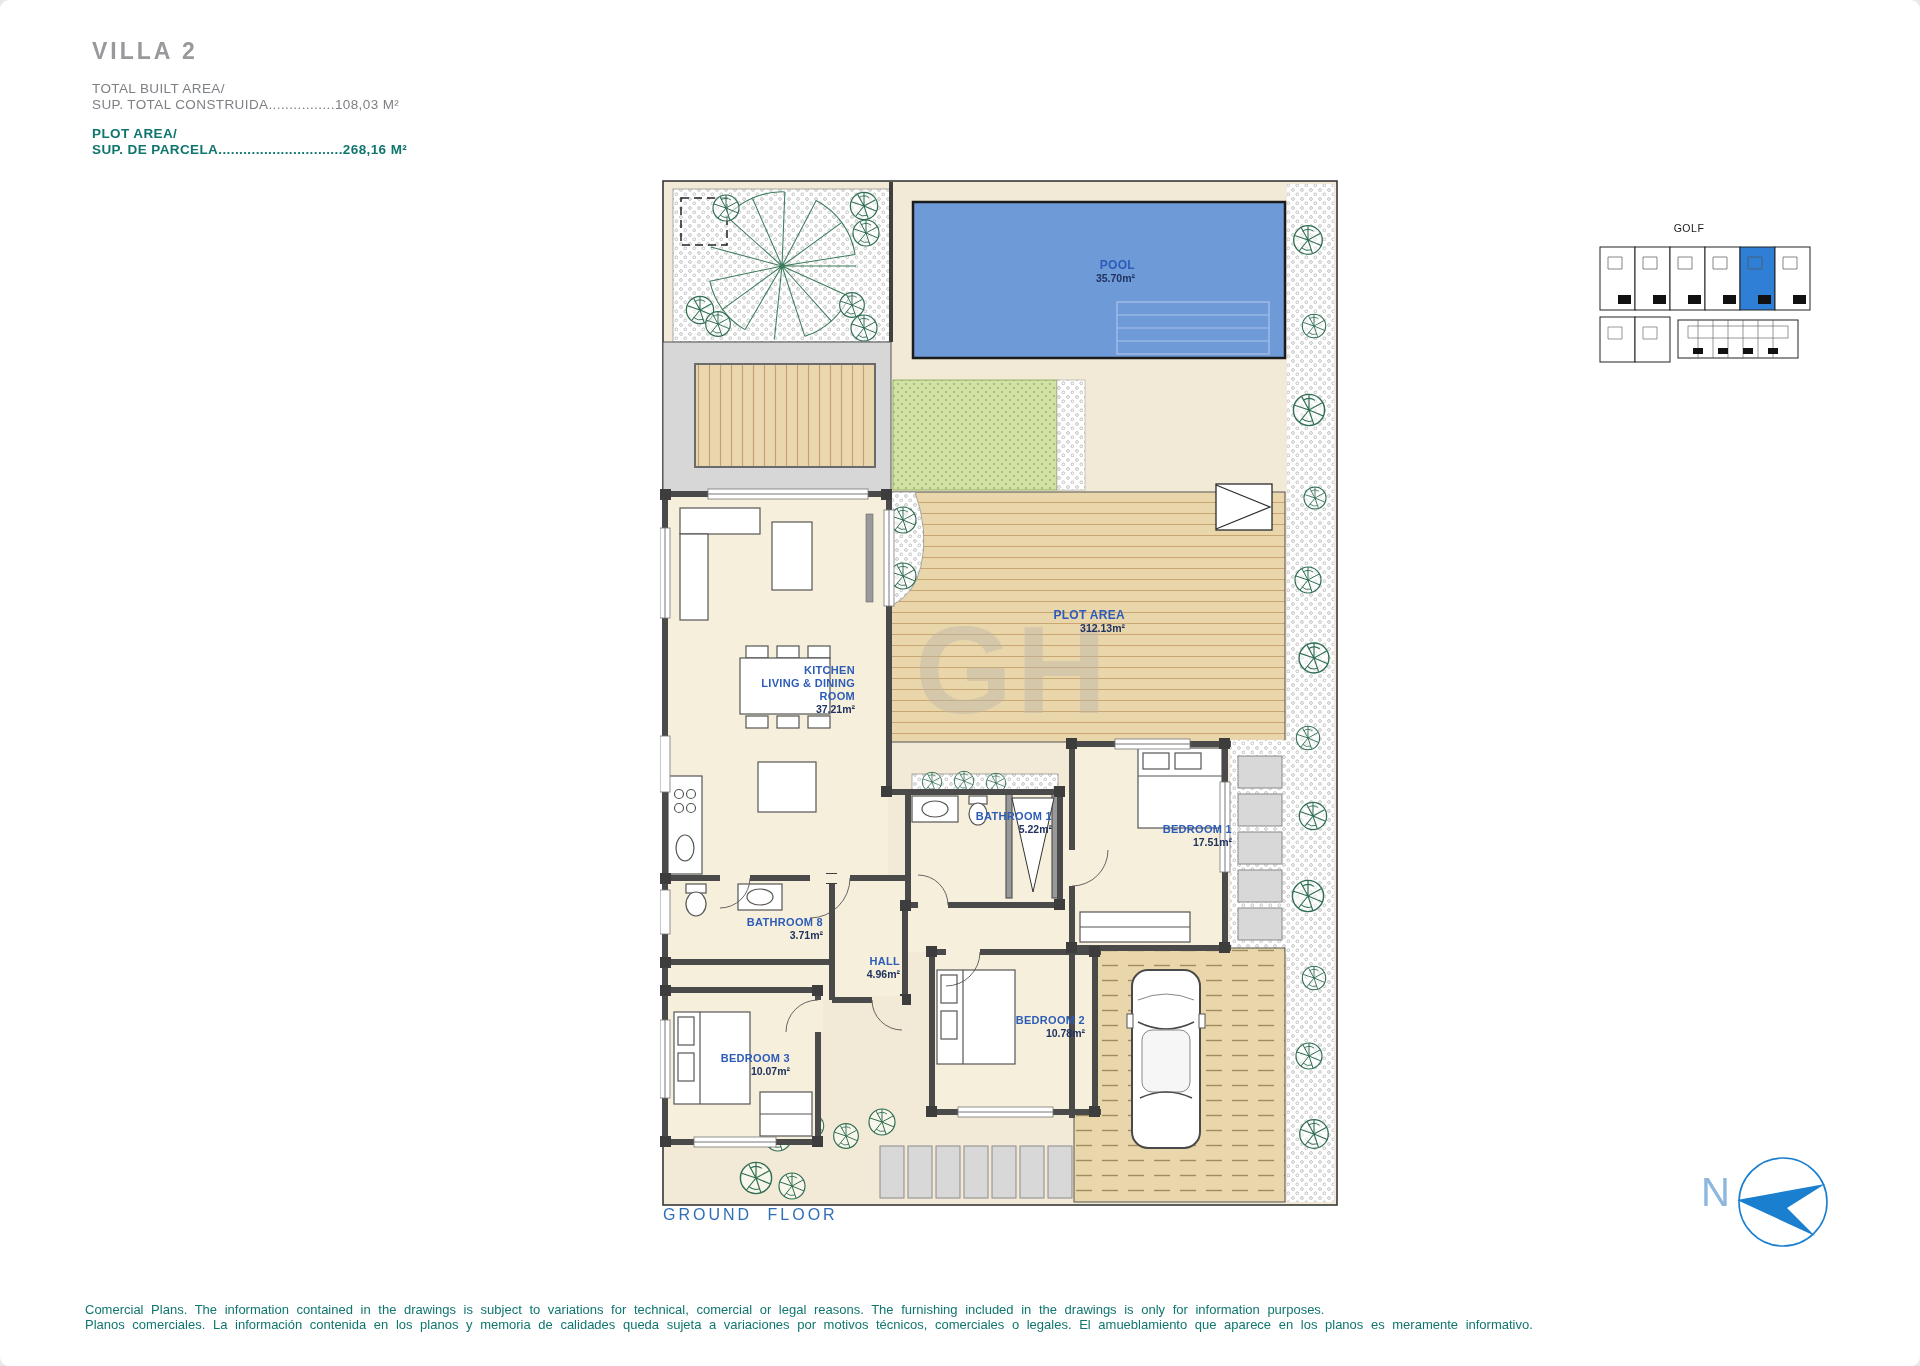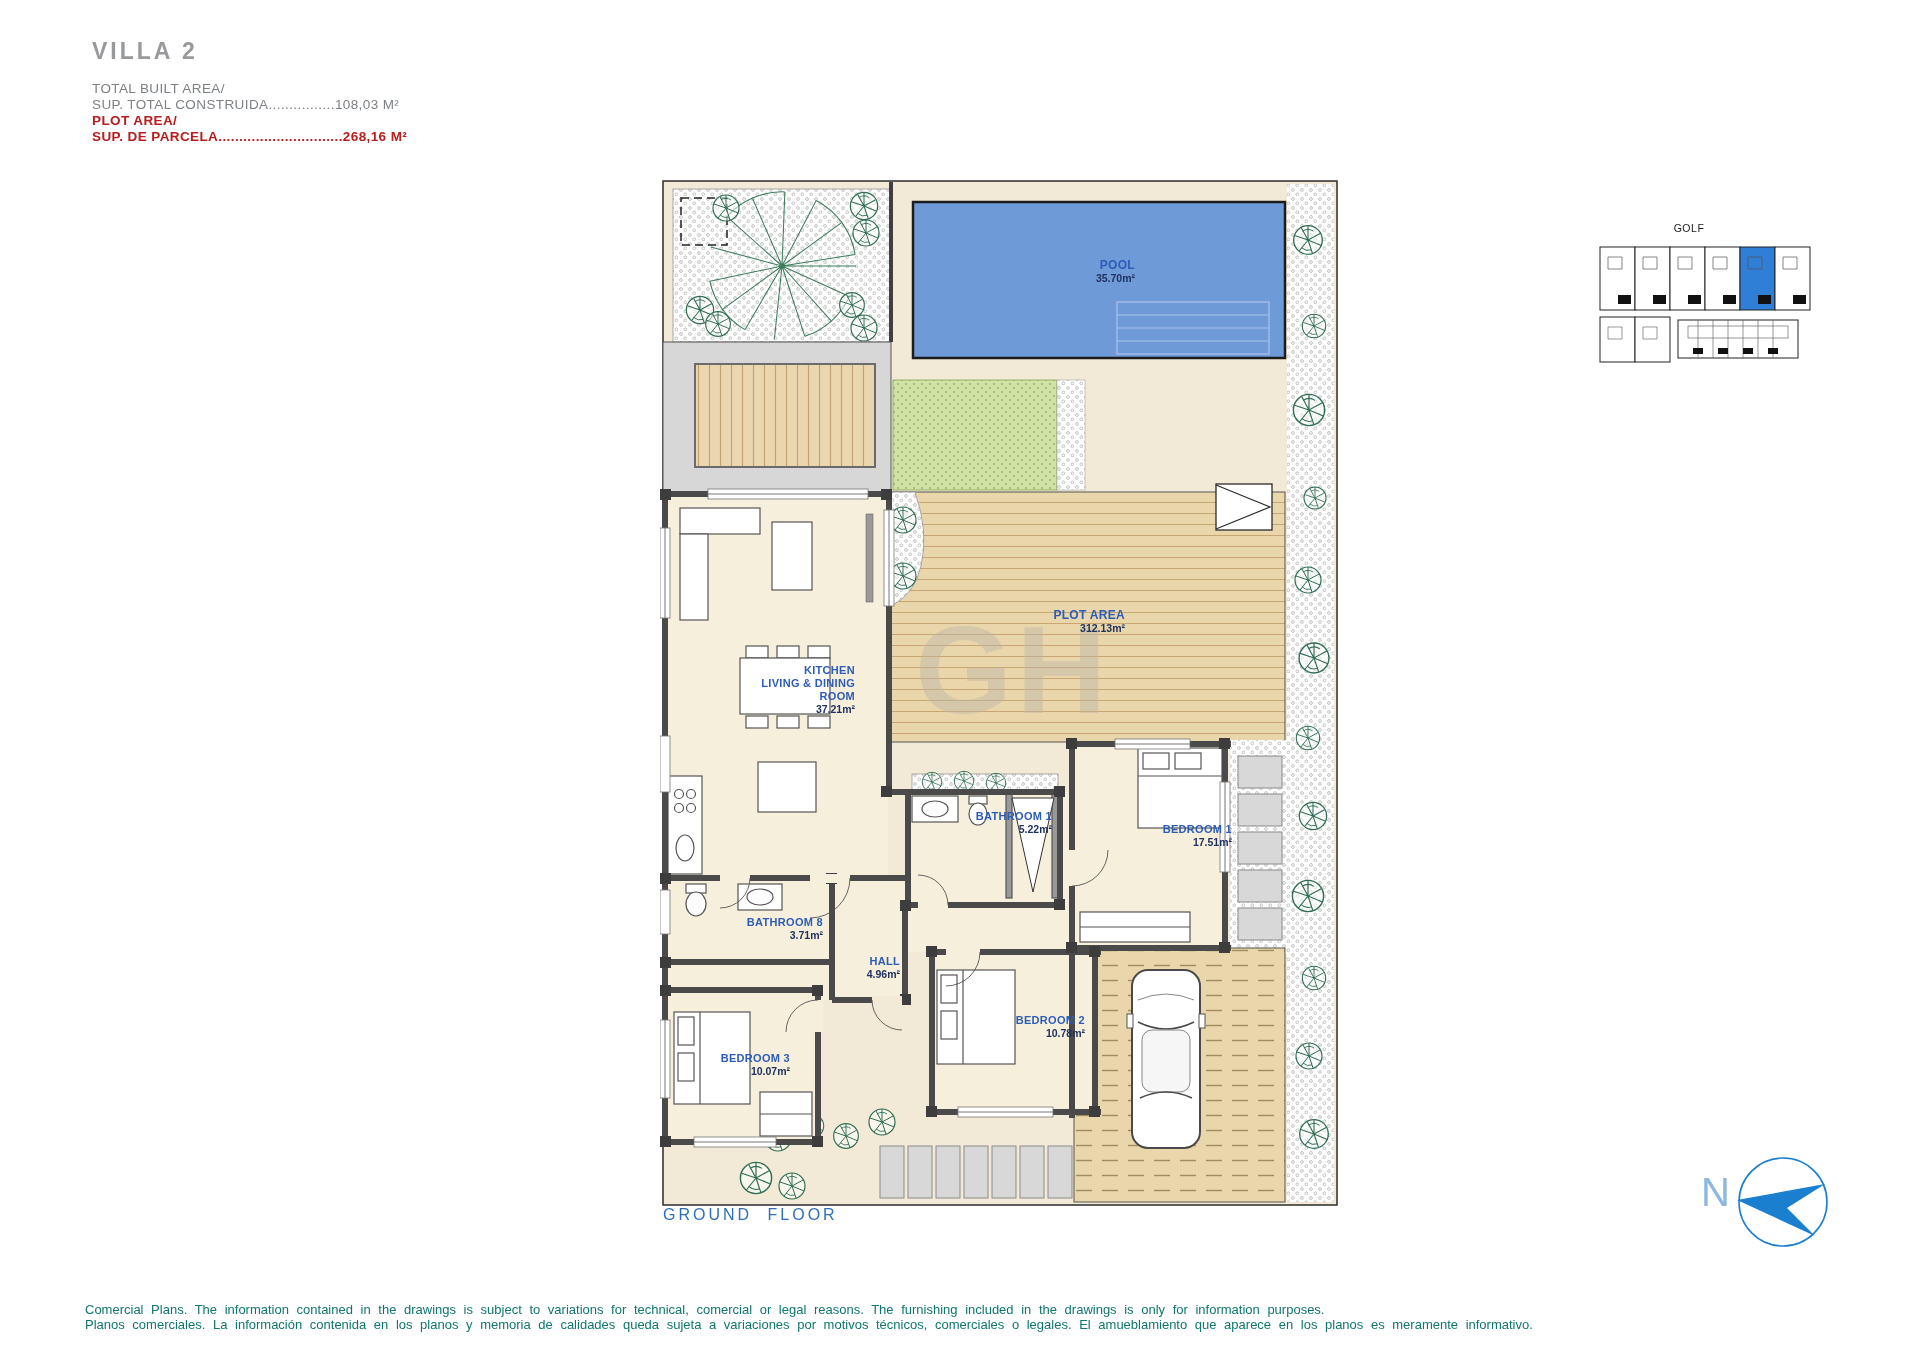--- a/index.html
+++ b/index.html
@@ -1,23 +1,23 @@
 <!DOCTYPE html>
 <html><head>
 <meta charset="utf-8">
 <style>
   html,body{margin:0;padding:0;background:#e8e8e8;}
   .sheet{position:relative;width:1920px;height:1366px;background:#ffffff;overflow:hidden;
-         font-family:"Liberation Sans",sans-serif;}
+         font-family:"Liberation Sans",sans-serif;border-radius:9px;}
   
   .header{position:absolute;left:92px;top:38px;}
   .villa-title{font-size:23px;letter-spacing:3px;color:#97999c;font-weight:bold;margin-bottom:16px;}
   .area-block{font-size:13.5px;line-height:16px;letter-spacing:.4px;}
   .area-gray{color:#7d8185;}
-  .area-blue{color:#b91c1c;font-weight:bold;}
+  .area-blue{color:#0f766e;margin-top:13px;font-weight:bold;}
   .area-gray .l2, .area-blue .l2{display:block;}
   
   .plan{position:absolute;left:660px;top:178px;width:680px;height:1030px;}
   .plan svg{position:absolute;left:0;top:0;}
   .watermark{position:absolute;left:255px;top:420px;font-size:125px;font-weight:bold;
              color:rgba(188,181,166,0.45);letter-spacing:4px;pointer-events:none;}
   .room-label{position:absolute;text-align:right;line-height:1.18;pointer-events:none;}
   .room-label .rn{display:block;font-weight:bold;font-size:11px;color:#2d5cb8;white-space:pre-line;letter-spacing:.3px;}
   .room-label .ra{display:block;font-weight:bold;font-size:10.5px;color:#1f3260;}
   .room-label.big .rn{font-size:12px;}

